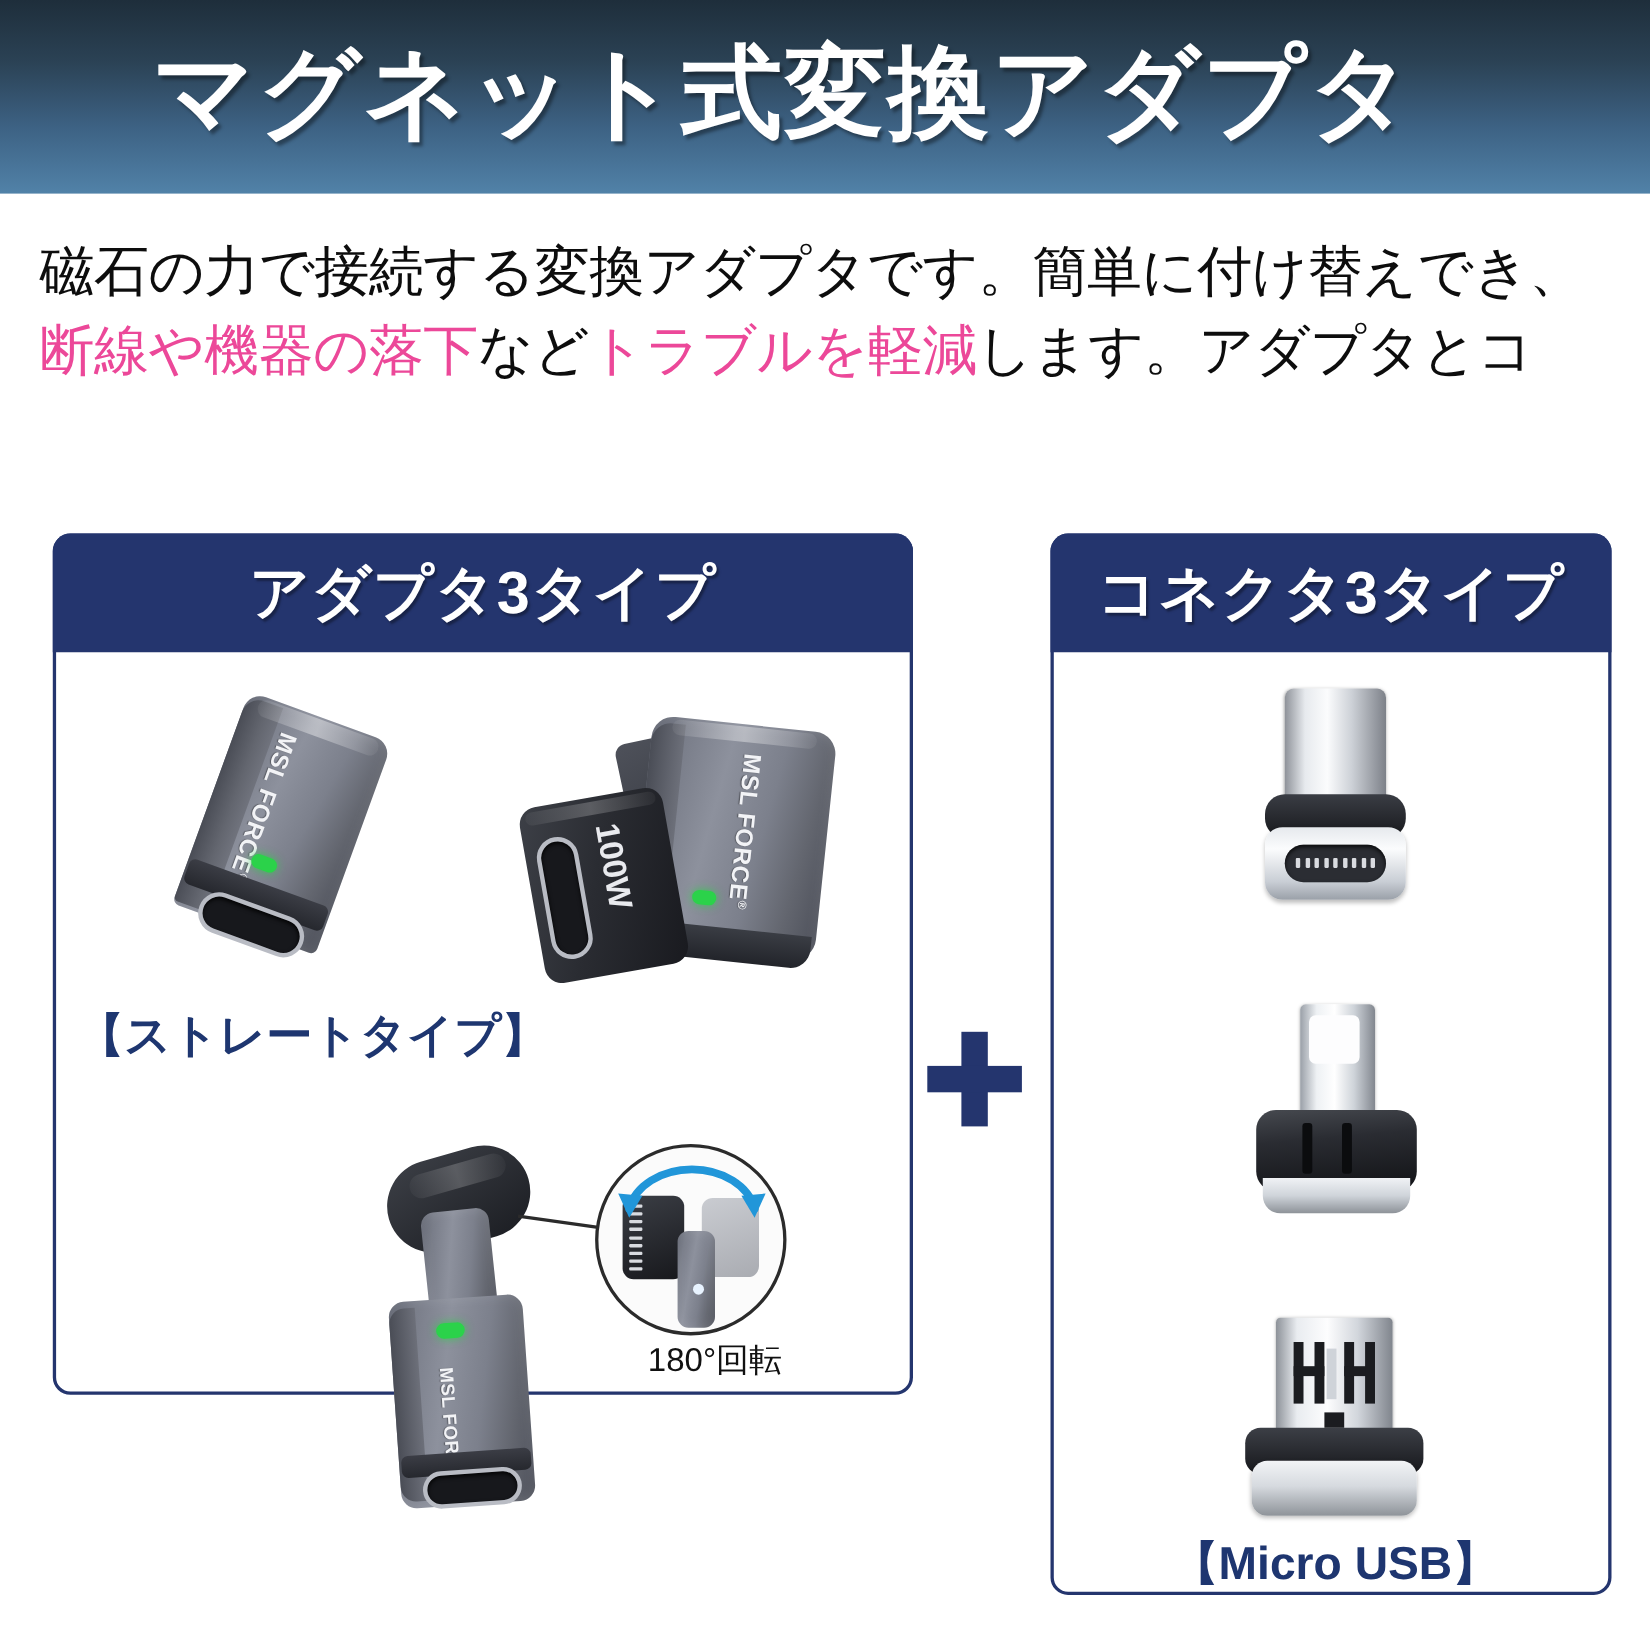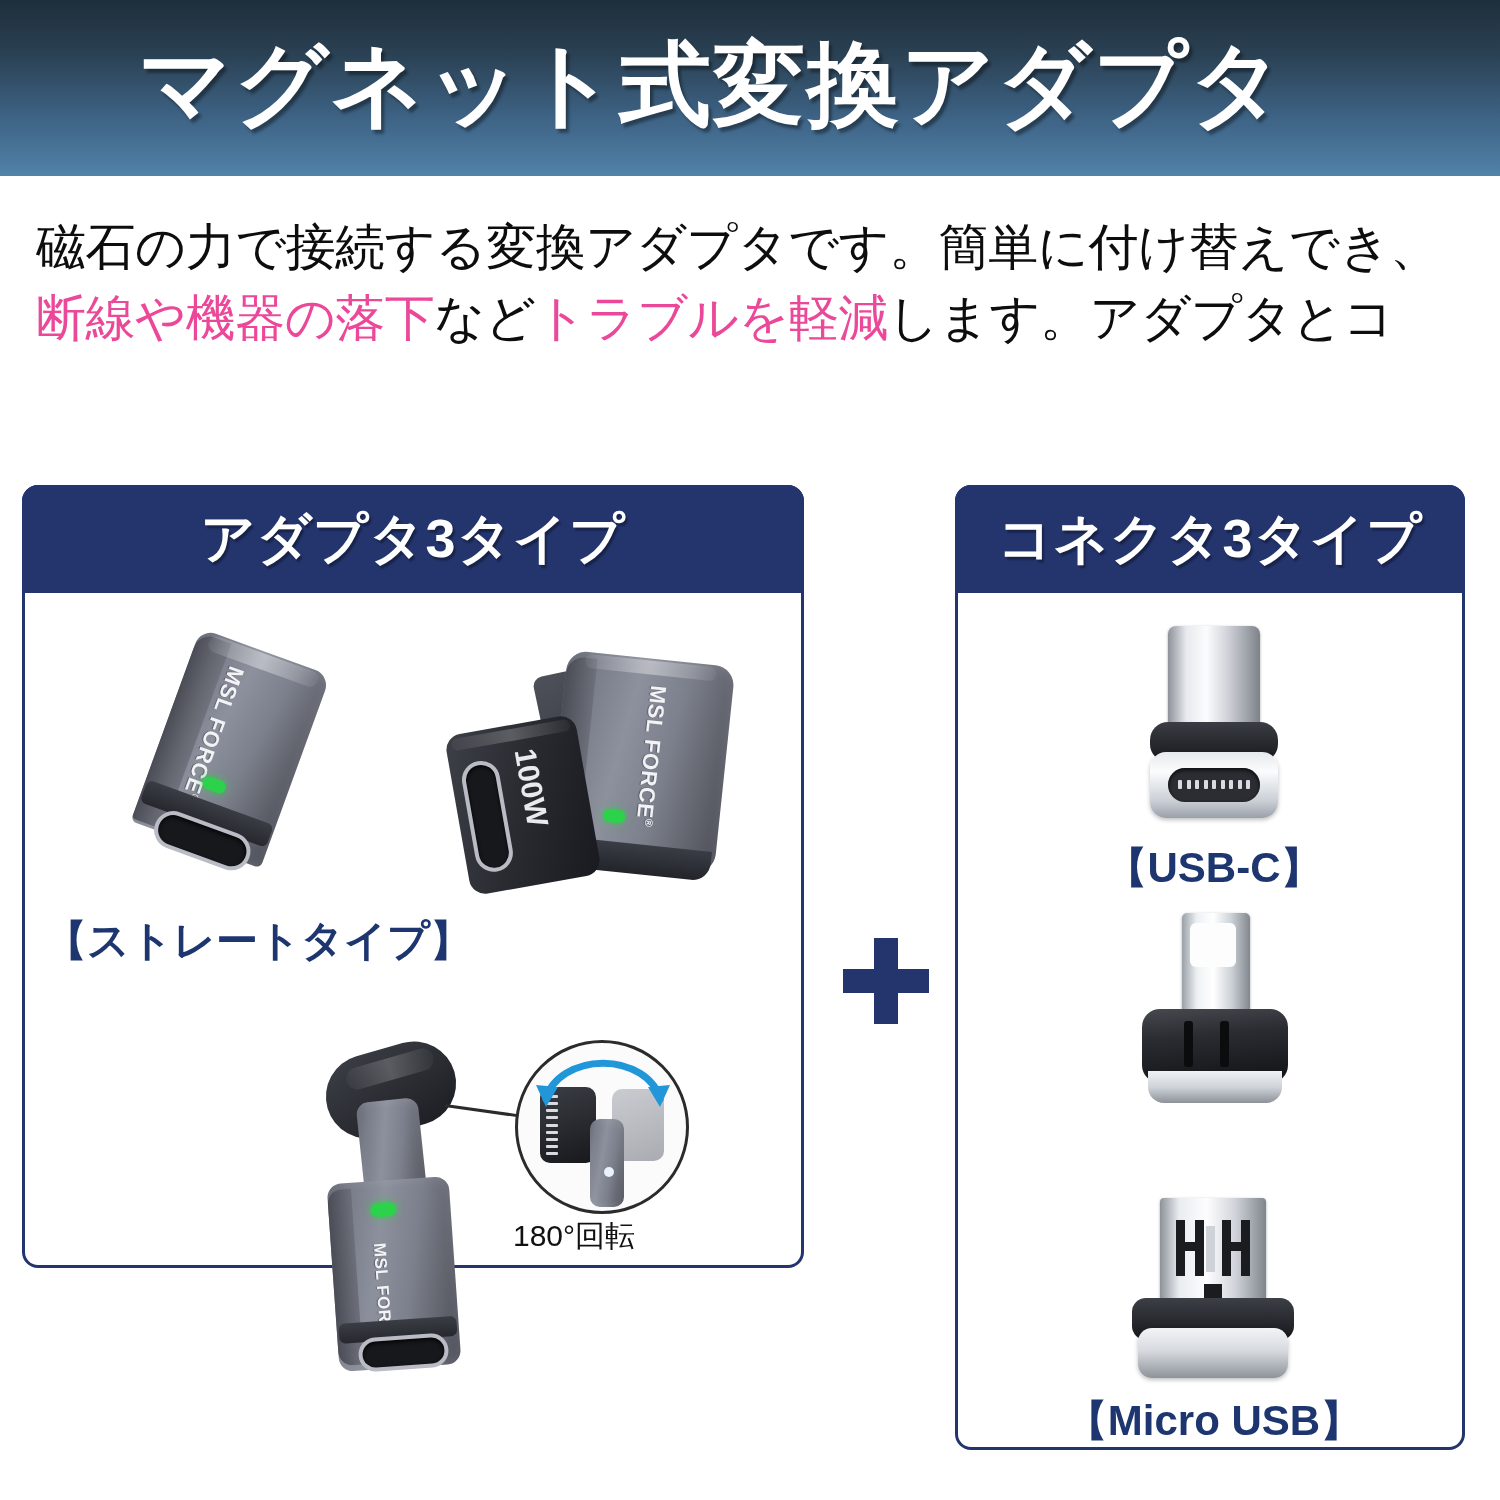--- a/index.html
+++ b/index.html
@@ -34,21 +34,21 @@
   .hl{color:#ec4899;}
 
   
   .panel{
     position:absolute;
     border:3px solid #24356e;
     border-radius:16px;
     background:#ffffff;
     box-sizing:border-box;
   }
-  #panel-adapters{left:22px;top:485px;width:782px;height:783px;}
+  #panel-adapters{left:48px;top:485px;width:782px;height:783px;}
   #panel-connectors{left:955px;top:485px;width:510px;height:965px;}
 
   .panel-head{
     position:absolute;left:-3px;top:-3px;
     height:108px;
     background:#24356e;
     border-radius:16px 16px 0 0;
     display:flex;align-items:center;justify-content:center;
   }
   #panel-adapters .panel-head{width:782px;}
@@ -106,21 +106,21 @@
 
   
   .callout-circle{
     position:absolute;border:3px solid #2b2b2b;border-radius:50%;
     background:#fbfbfb;overflow:hidden;
   }
   .callout-line{
     position:absolute;height:3px;background:#2b2b2b;transform-origin:left center;
   }
   .rot-label{
-    position:absolute;color:#111;font-size:30px;white-space:nowrap;text-align:left;
+    position:absolute;color:#111;font-size:30px;white-space:nowrap;text-align:right;
   }
 </style>
 </head>
 <body>
 
 <div class="banner">
   <div class="banner-title">マグネット式変換アダプタ</div>
 </div>
 
 <div class="desc">
@@ -276,21 +276,20 @@
         <i style="width:4px;height:9px"></i>
         <i style="width:4px;height:9px"></i>
       <i style="width:4px;height:9px"></i>
         <i style="width:4px;height:9px"></i>
         <i style="width:4px;height:9px"></i>
       <i style="width:4px;height:9px"></i>
         <i style="width:4px;height:9px"></i>
         <i style="width:4px;height:9px"></i>
     </div>
   </div>
-  <div class="cap" style="left:86px;top:352px;width:340px;font-size:42px;">【USB-C】</div>
 
   <div class="art" style="left:166px;top:425px;width:180px;height:220px;">
 
     <div style="position:absolute;left:58px;top:0;width:68px;height:112px;border-radius:5px;
                 background:linear-gradient(90deg,#9aa0a8 0%,#eef1f4 22%,#ffffff 46%,#ced3d9 72%,#82878f 100%);
                 box-shadow:0 1px 3px rgba(0,0,0,.35);"></div>
     <div style="position:absolute;left:66px;top:10px;width:46px;height:44px;border-radius:6px;background:#fdfdfe;"></div>
 
     <div style="position:absolute;left:18px;top:96px;width:146px;height:74px;border-radius:18px;
                 background:linear-gradient(175deg,#46494f 0%,#2a2c32 36%,#111215 100%);"></div>

